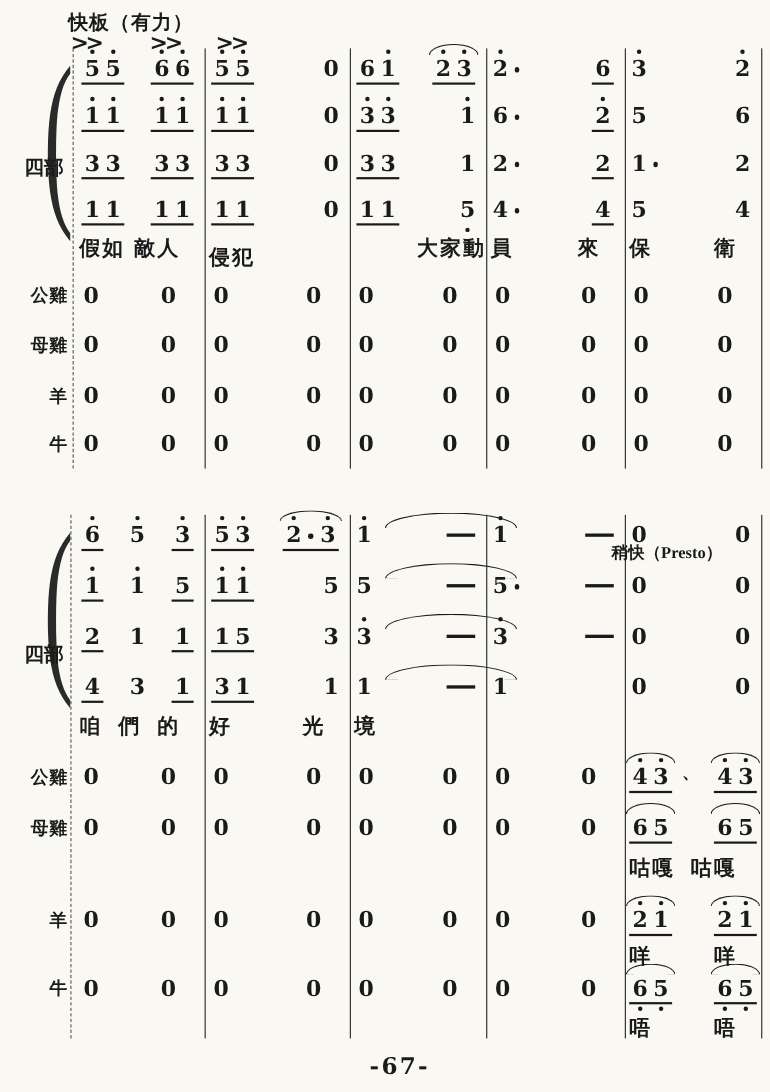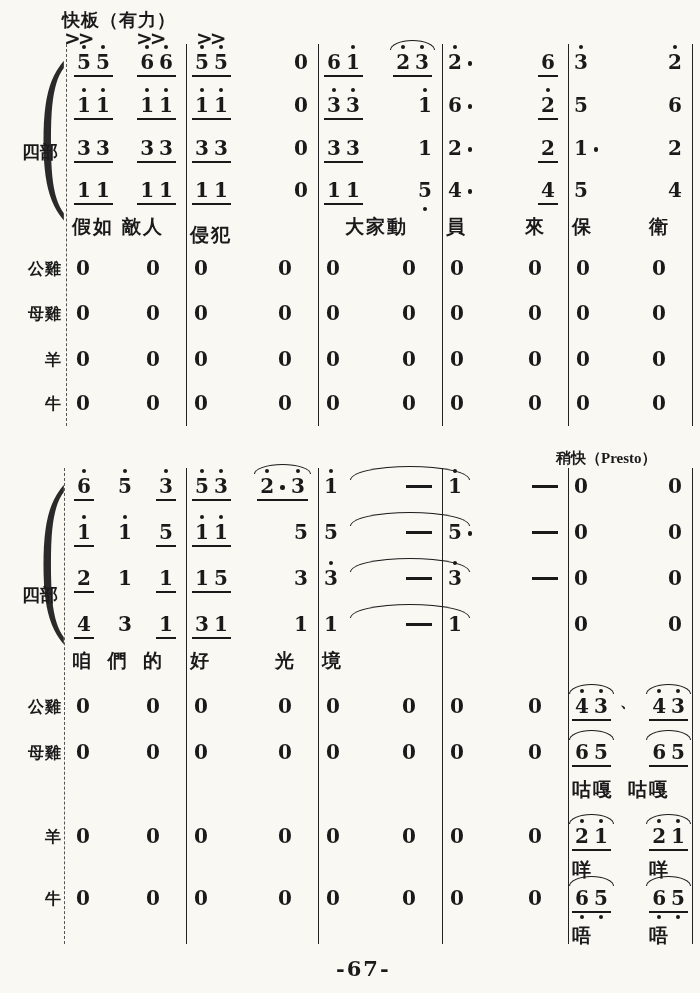--- a/index.html
+++ b/index.html
@@ -3,21 +3,21 @@
 <meta charset="utf-8">
 <style>
   html,body{margin:0;padding:0;}
   body{background:#e8e6e0;}
   #page{position:relative;width:700px;height:993px;background:#f9f8f3;overflow:hidden;
         font-family:"Liberation Serif", serif;color:#1a1a1a;}
   .abs{position:absolute;}
   
   .tempo{font-weight:bold;font-size:18px;letter-spacing:1px;}
   .accent{font-weight:bold;font-size:20px;letter-spacing:-3px;font-family:"DejaVu Sans",sans-serif;}
-  .presto{font-weight:bold;font-size:15px;letter-spacing:0px;}
+  .presto{font-weight:bold;font-size:15px;letter-spacing:0px;margin-top:44px;}
   
   .brace{font-size:176px;line-height:0.95;font-weight:normal;transform:scaleX(.45);transform-origin:left top;color:#2a2a2a;}
   .barline{width:0;border-left:1.6px solid #222;}
   .leftline{width:0;border-left:1px dashed #555;}
   
   .glabel{font-weight:bold;font-size:18px;width:42px;text-align:left;margin-top:26px;}
   .plabel{font-weight:bold;font-size:16px;width:48px;text-align:right;letter-spacing:1px;}
   
   .cell{position:absolute;display:flex;justify-content:space-between;align-items:flex-start;box-sizing:border-box;}
   .vcell{padding:0 10px 0 6px;height:30px;}
@@ -259,21 +259,21 @@
           </div>
         </div>
         <div>
           <div class="cell lcell abs" style="left: 68px; top: 216px; width: 118px;">
             <span class="syl">假如</span>
             <span class="syl">敵人</span>
           </div>
           <div class="cell lcell abs" style="left: 186px; top: 224px; width: 132px;">
             <span class="syl">侵犯</span>
           </div>
-          <div class="cell lcell abs" style="left: 302px; top: 216px; width: 124px; padding-left: 43px;">
+          <div class="cell lcell abs" style="left: 336px; top: 216px; width: 124px; padding-left: 43px;">
             <span class="syl">大家</span>
             <span class="syl">動</span>
           </div>
           <div class="cell lcell abs" style="left: 442px; top: 216px; width: 126px;">
             <span class="syl">員</span>
             <span class="syl">來</span>
           </div>
           <div class="cell lcell abs" style="left: 568px; top: 216px; width: 124px;">
             <span class="syl">保</span>
             <span class="syl">衛</span>

